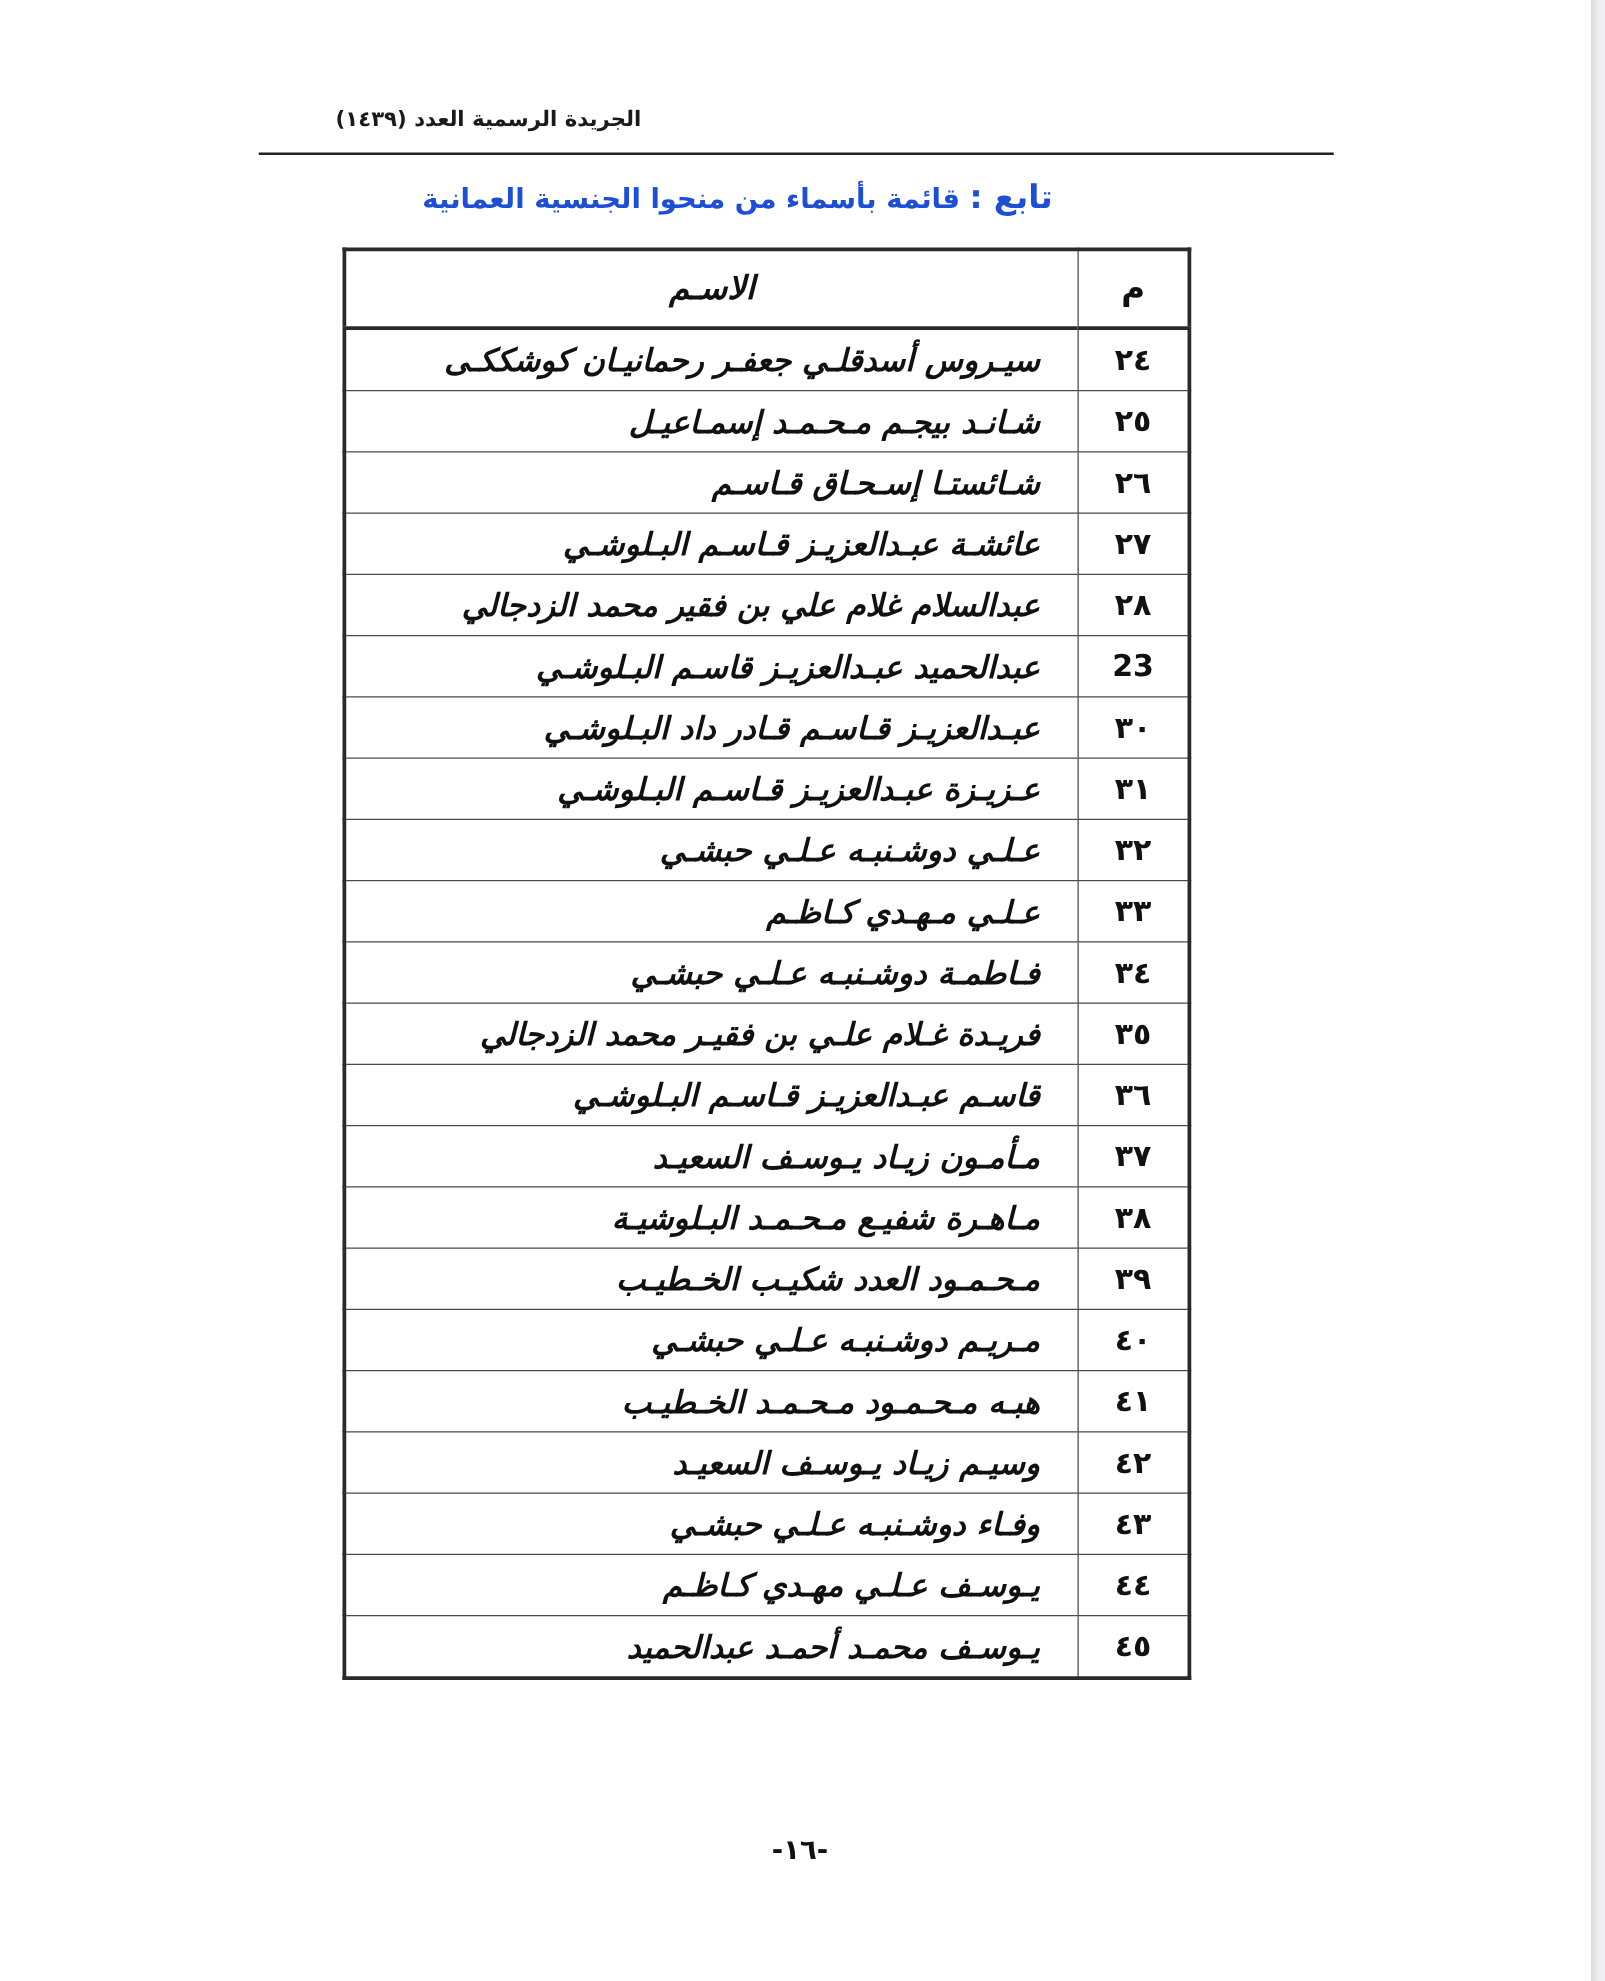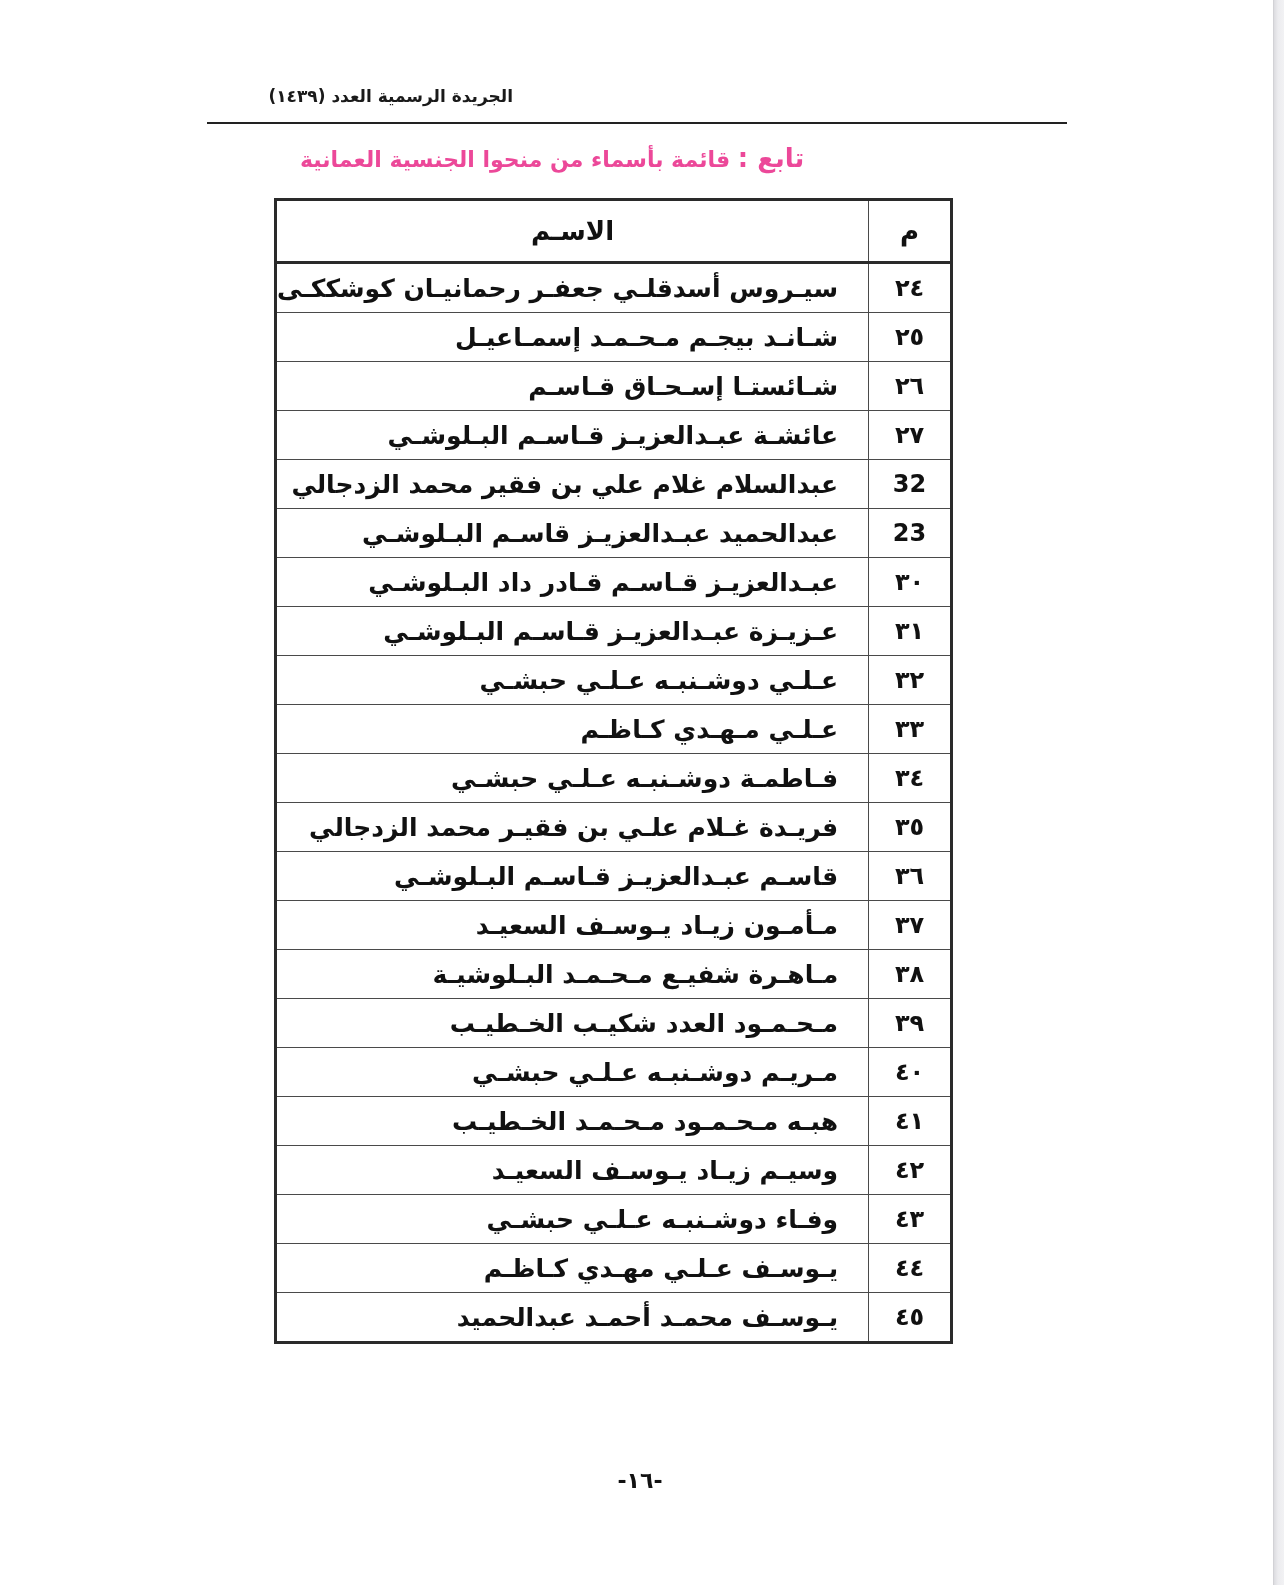--- a/index.html
+++ b/index.html
@@ -55,26 +55,26 @@
       top: 122px;
       width: 860px;
       height: 2px;
       background: #222;
     }
     .doc-title {
       position: absolute;
       left: 300px;
       top: 143px;
       width: 580px;
-      text-align: left;
+      text-align: center;
       direction: rtl;
       font-size: 22px;
       font-weight: bold;
       white-space: nowrap;
-      color: #ec4899;
+      color: #1d4ed8;
     }
     .doc-title .lead {
       font-size: 26px;
     }
     table.names {
       position: absolute;
       left: 274px;
       top: 198px;
       width: 679px;
       border-collapse: collapse;
@@ -98,20 +98,21 @@
       font-size: 24px;
       font-weight: bold;
     }
     .col-name {
       text-align: right;
       padding-right: 30px !important;
       font-size: 25px;
       font-weight: bold;
       white-space: nowrap;
       letter-spacing: 0.5px;
+      font-style: italic;
     }
     th.col-name {
       text-align: center;
       padding-right: 0 !important;
       letter-spacing: 6px;
     }
     .page-number {
       position: absolute;
       left: 560px;
       top: 1468px;
@@ -155,21 +156,21 @@
         </tr>
       <tr>
           <td class="col-num">٢٦</td>
           <td class="col-name">شـائستـا إسـحـاق قـاسـم</td>
         </tr>
       <tr>
           <td class="col-num">٢٧</td>
           <td class="col-name">عائشـة عبـدالعزيـز قـاسـم البـلوشـي</td>
         </tr>
       <tr>
-          <td class="col-num">32</td>
+          <td class="col-num">٢٨</td>
           <td class="col-name">عبدالسلام غلام علي بن فقير محمد الزدجالي</td>
         </tr>
       <tr>
           <td class="col-num">23</td>
           <td class="col-name">عبدالحميد عبـدالعزيـز قاسـم البـلوشـي</td>
         </tr>
       <tr>
           <td class="col-num">٣٠</td>
           <td class="col-name">عبـدالعزيـز قـاسـم قـادر داد البـلوشـي</td>
         </tr>

